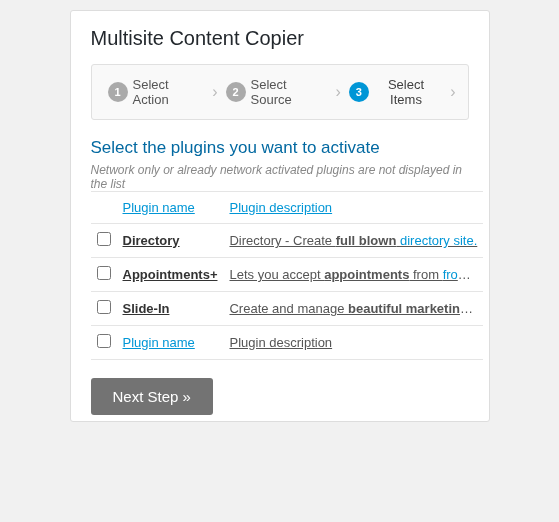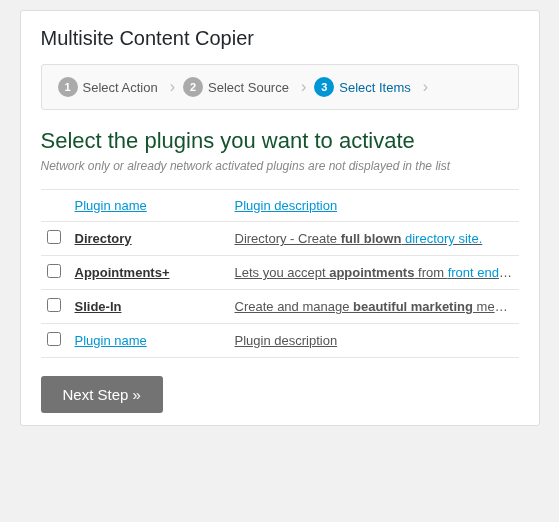--- a/index.html
+++ b/index.html
@@ -9,22 +9,22 @@
       display: flex;
       justify-content: center;
       align-items: flex-start;
       min-height: 522px;
       padding: 10px;
     }
     .container {
       background: #fff;
       border: 1px solid #ddd;
       border-radius: 3px;
-      width: 520px;
-      padding: 16px 20px 12px;
+      width: 420px;
+      padding: 16px 20px 6px;
     }
     .page-title {
       font-size: 20px;
       font-weight: normal;
       color: #23282d;
       margin-bottom: 14px;
     }
     
     .steps {
       display: flex;
@@ -55,39 +55,40 @@
       background: #aaa;
       color: #fff;
       font-size: 11px;
       font-weight: bold;
       flex-shrink: 0;
     }
     .step.active .step-number {
       background: #0096d6;
     }
     .step.active .step-label {
-      color: #0369a1;
+      color: #404040;
+      text-align: center;
     }
     .step-arrow {
       color: #bbb;
       font-size: 16px;
       margin: 0 2px;
       line-height: 1;
     }
     
     .section-title {
-      font-size: 22px;
-      color: #14532d;
+      font-size: 17px;
+      color: #0369a1;
       font-weight: normal;
       margin-bottom: 5px;
     }
     .section-note {
       font-size: 12px;
       color: #888;
-      margin-bottom: 16px;
+      margin-bottom: 0;
       font-style: italic;
     }
     
     .plugins-table {
       width: 100%;
       border-collapse: collapse;
       margin-bottom: 18px;
     }
     .plugins-table tr {
       border-bottom: 1px solid #e5e5e5;

